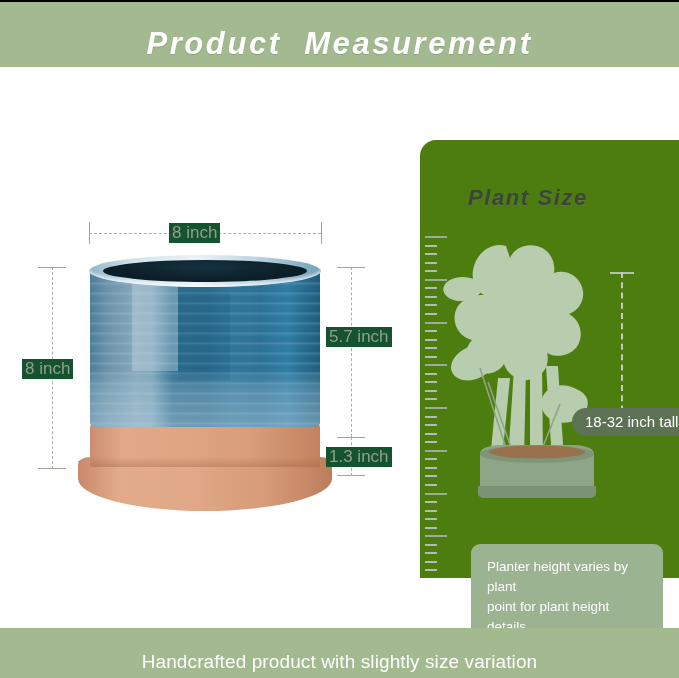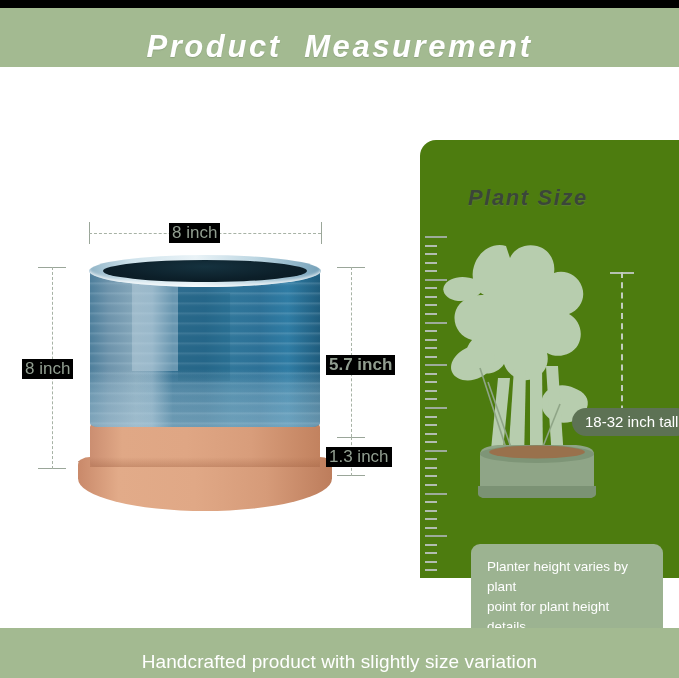--- a/index.html
+++ b/index.html
@@ -23,21 +23,21 @@
     width: 679px;
     background: #a3ba91;
     display: flex;
     align-items: center;
     justify-content: center;
     box-sizing: border-box;
   }
   .band-header {
     top: 0;
     height: 86px;
-    border-top: 8px solid #000000;
+    border-top: 2px solid #000000;
   }
   .band-footer {
     top: 628px;
     height: 68px;
   }
   .header-title {
     color: #ffffff;
     font-size: 31px;
     font-weight: bold;
     font-style: italic;
@@ -202,21 +202,21 @@
     background: linear-gradient(90deg,#a96a4c,#8e543a 40%,#95593e 70%,#a4664a);
     opacity: 0.85;
   }
 
   
   .dim-label {
     position: absolute;
     color: #919e90;
     font-size: 17px;
     white-space: nowrap;
-    background: #000000;
+    background: #14532d;
     padding: 0 3px;
   }
   .vline-dash {
     position: absolute;
     width: 0;
     border-left: 1px dashed #a7b2a5;
   }
   .hline-dash {
     position: absolute;
     height: 0;
@@ -366,21 +366,21 @@
     <div>
       <div class="cap-h" style="left:38px; top:200px; width:28px;"></div>
       <div class="cap-h" style="left:38px; top:401px; width:28px;"></div>
       <div class="vline-dash" style="left:52px; top:200px; height:202px;"></div>
       <div class="dim-label" style="left:22px; top:292px;">8 inch</div>
     </div>
 
     <div>
       <div class="cap-h" style="left:337px; top:200px; width:28px;"></div>
       <div class="vline-dash" style="left:351px; top:200px; height:170px;"></div>
-      <div class="dim-label" style="left:326px; top:288px;font-weight:bold;">5.7 inch</div>
+      <div class="dim-label" style="left:326px; top:260px;">5.7 inch</div>
     </div>
 
     <div>
       <div class="cap-h" style="left:337px; top:370px; width:28px;"></div>
       <div class="cap-h" style="left:337px; top:408px; width:28px;"></div>
       <div class="vline-dash" style="left:351px; top:370px; height:39px;"></div>
       <div class="dim-label" style="left:326px; top:380px;">1.3 inch</div>
     </div>
 
   </div>

